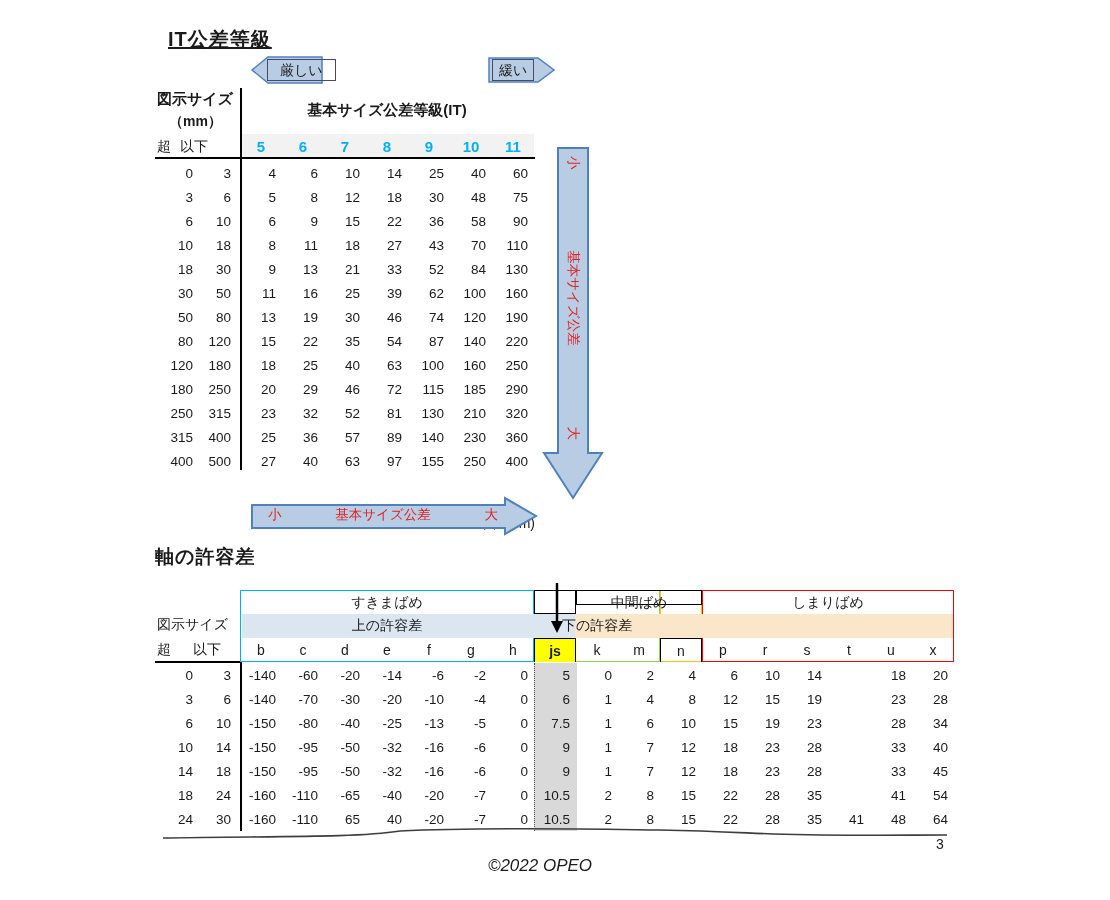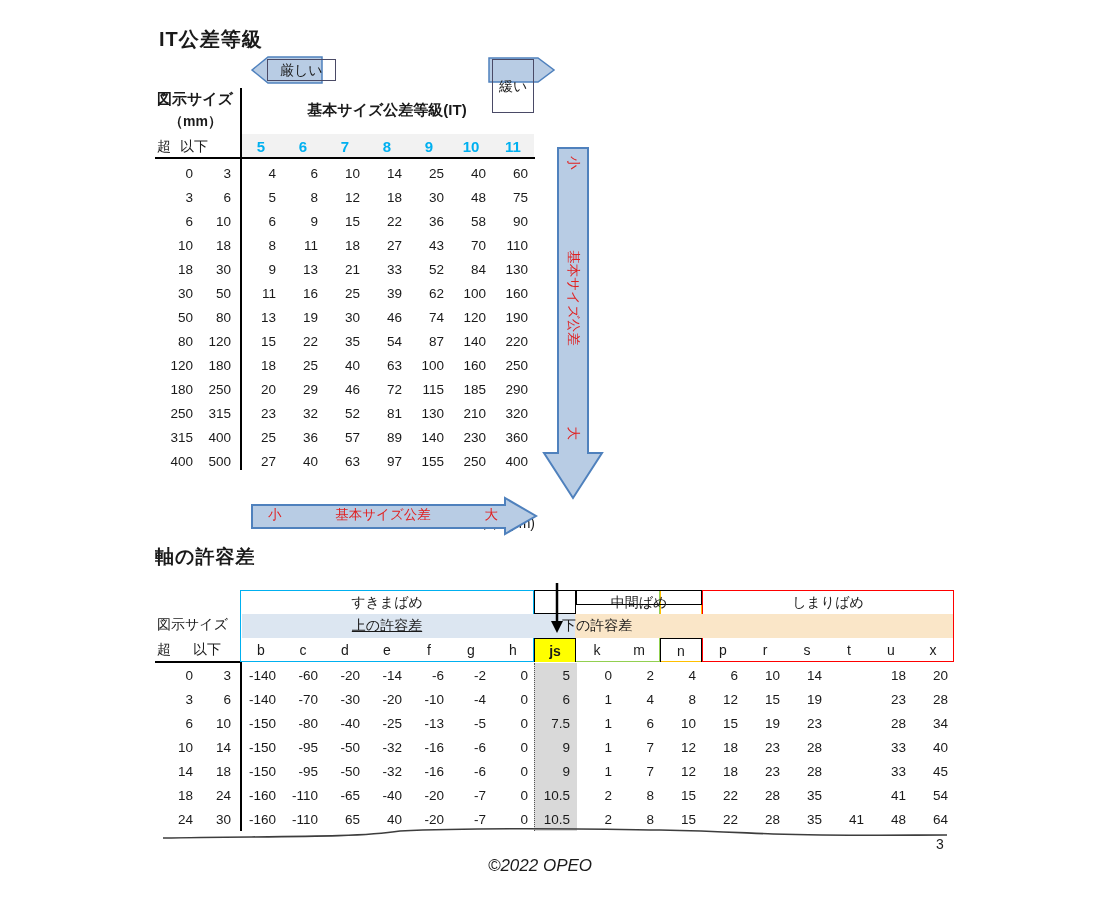--- a/index.html
+++ b/index.html
@@ -24,31 +24,31 @@
   .band-label{font-size:14px;text-align:center;line-height:23px;}
   .blackbox{position:absolute;box-sizing:border-box;border:1.5px solid #000;background:transparent;}
   .jp{font-size:14px;}
   .redtxt{color:#E02020;}
 </style>
 </head>
 <body>
 
 <div id="canvas">
 
-  <div class="abs title" style="left:159px;top:26px;">IT公差等級</div>
+  <div class="abs title" style="left:168px;top:26px;text-decoration:underline;">IT公差等級</div>
 
   <svg class="abs" style="left:250px;top:55px;" width="76" height="30">
     <polygon points="2,15 18,2 72,2 72,28 18,28" fill="#B8CCE4" stroke="#4F81BD" stroke-width="1.5"></polygon>
   </svg>
   <div class="abs jp" style="left:267px;top:59px;border:1px solid #4a4a66;padding:0 12px;line-height:20px;">厳しい</div>
 
   <svg class="abs" style="left:487px;top:56px;" width="70" height="28">
     <polygon points="2,2 51,2 67,14 51,26 2,26" fill="#B8CCE4" stroke="#4F81BD" stroke-width="1.5"></polygon>
   </svg>
-  <div class="abs jp" style="left:492px;top:59px;border:1px solid #4a4a66;padding:16px 6px;line-height:20px;">緩い</div>
+  <div class="abs jp" style="left:492px;top:59px;border:1px solid #4a4a66;padding:0 6px;line-height:20px;">緩い</div>
 
   <div class="abs jp bold" style="left:157px;top:90px;font-size:15px;">図示サイズ</div>
   <div class="abs jp bold" style="left:169px;top:113px;">（mm）</div>
   <div class="abs jp bold" style="left:240px;top:101px;width:294px;text-align:center;font-size:15px;">基本サイズ公差等級(IT)</div>
 
   <div class="abs jp" style="left:150px;top:138px;width:28px;text-align:center;">超</div>
   <div class="abs jp" style="left:172px;top:138px;width:44px;text-align:center;">以下</div>
 
   <div class="abs hflex" style="left:240px;top:134px;height:25px;background:#F2F2F2;align-items:center;">
       <div class="gcell">5</div>
@@ -236,21 +236,21 @@
     <div class="band-label">すきまばめ</div>
   </div>
   <div class="fitbox" style="left:534px;top:590px;width:126px;height:72px;border:1.5px solid #92D050;"></div>
   <div class="fitbox" style="left:660px;top:590px;width:42px;height:72px;border:1.5px solid #FFC000;"></div>
   <div class="fitbox" style="left:702px;top:590px;width:252px;height:72px;border:1.5px solid #FF0000;">
     <div class="band-label">しまりばめ</div>
   </div>
 
   <div class="abs" style="left:242px;top:614px;width:333px;height:24px;background:#DCE6F1;"></div>
   <div class="abs" style="left:575px;top:614px;width:378px;height:24px;background:#FAE6C8;"></div>
-  <div class="abs jp" style="left:240px;top:617px;width:294px;text-align:center;text-decoration:underline;">上の許容差</div>
+  <div class="abs jp" style="left:240px;top:617px;width:294px;text-align:center;">上の許容差</div>
   <div class="abs jp" style="left:562px;top:617px;">下の許容差</div>
 
   <div class="blackbox" style="left:534px;top:590px;width:42px;height:24px;"></div>
   <div class="blackbox" style="left:576px;top:590px;width:126px;height:15px;">
     <div class="band-label">中間ばめ</div>
   </div>
 
   <div class="abs jp" style="left:157px;top:616px;">図示サイズ</div>
   <div class="abs jp" style="left:150px;top:641px;width:28px;text-align:center;">超</div>
   <div class="abs jp" style="left:185px;top:641px;width:44px;text-align:center;">以下</div>

